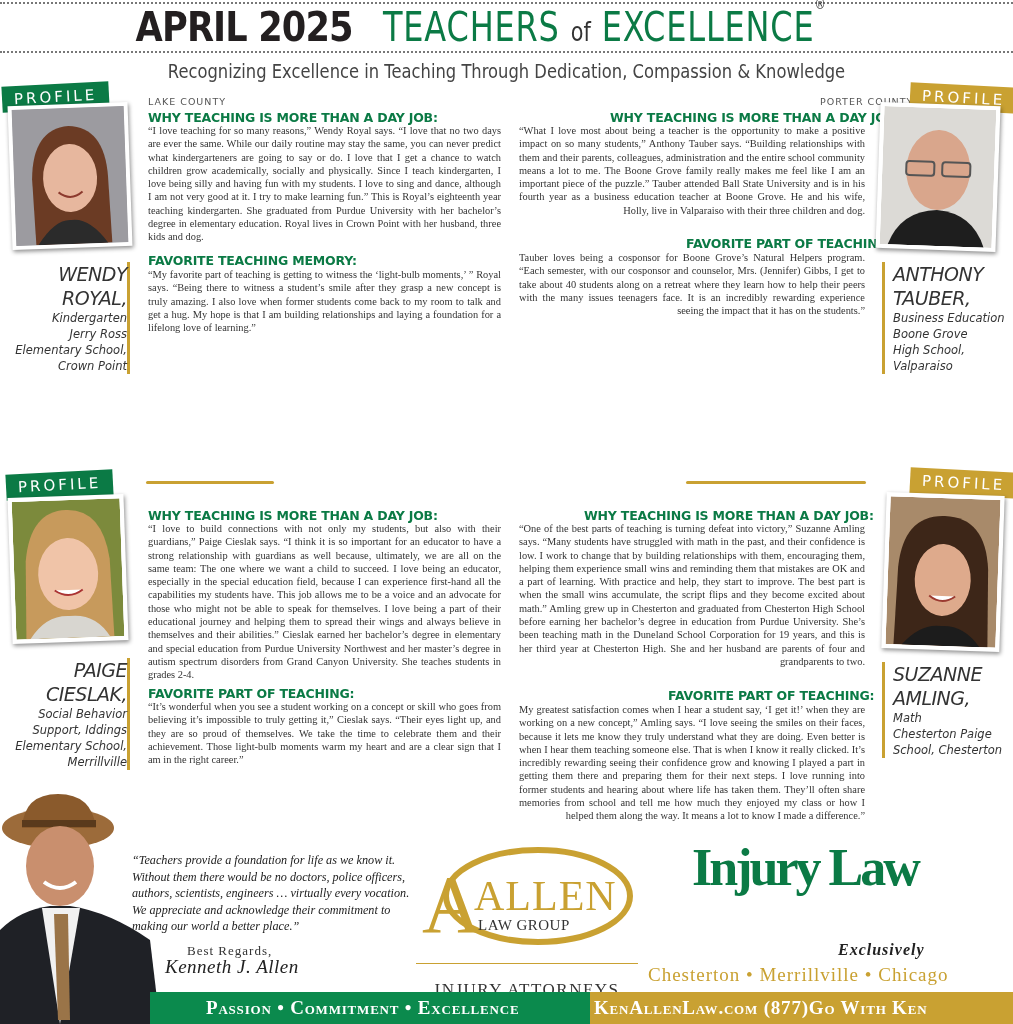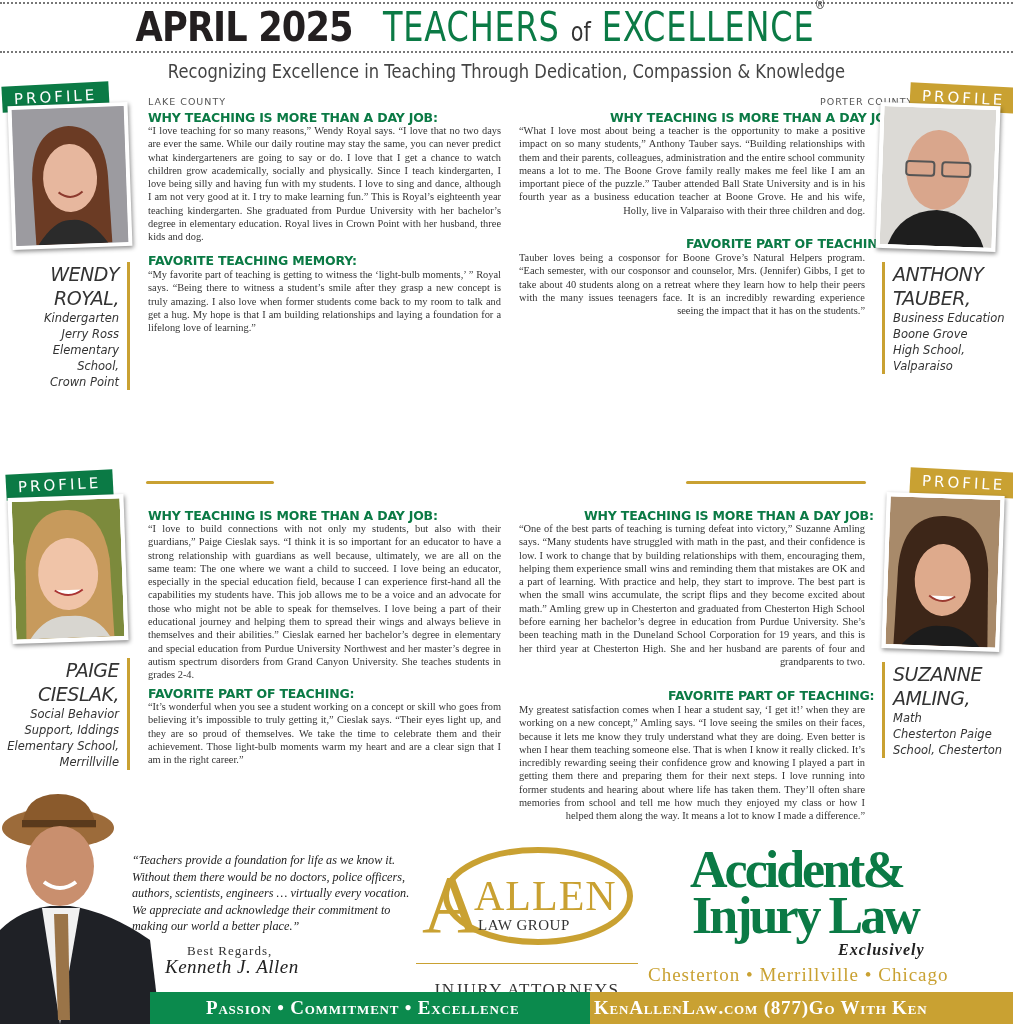--- a/index.html
+++ b/index.html
@@ -17,21 +17,21 @@
   .subtitle { position: absolute; top: 60px; left: 0; width: 1013px; text-align: center; font-family: "DejaVu Sans", sans-serif; font-size: 19px; color: #444; transform: scaleX(0.86); transform-origin: center; }
 
   .profile-tag { position: absolute; height: 26px; padding: 0 12px; color: #fff; font-family: "DejaVu Sans", sans-serif; font-size: 15px; letter-spacing: 3px; line-height: 26px; transform: rotate(-3deg); }
   .tag-green { background: #0b7a45; }
   .tag-gold { background: #c9a132; }
 
   .photo { position: absolute; background: #fff; padding: 4px; box-shadow: 1px 2px 4px rgba(0,0,0,0.45); }
   .photo .img { width: 100%; height: 100%; position: relative; overflow: hidden; }
 
   .nameblock { position: absolute; font-family: "DejaVu Sans", sans-serif; font-style: italic; color: #333; }
-  .nameblock.right-al { text-align: right; border-right: 3px solid #c9a132; padding-right: 8px; }
+  .nameblock.right-al { text-align: right; border-right: 3px solid #c9a132; }
   .nameblock.left-al { text-align: left; border-left: 3px solid #c9a132; padding-left: 8px; }
   .nb-name { font-size: 19px; line-height: 24px; font-weight: normal; letter-spacing: -0.5px; }
   .nb-info { font-size: 11.5px; line-height: 16px; }
 
   .county { position: absolute; font-family: "DejaVu Sans", sans-serif; font-size: 9.5px; letter-spacing: 1px; color: #555; }
   .h { position: absolute; font-family: "DejaVu Sans", sans-serif; font-weight: bold; color: #0b7a45; font-size: 12.5px; letter-spacing: -0.2px; }
   .p { position: absolute; font-family: "Liberation Serif", serif; font-size: 10.4px; line-height: 13.3px; color: #333; text-align: justify; }
   .p.ra { text-align-last: right; }
 
   .goldrule { position: absolute; height: 3px; background: #c9a132; border-radius: 2px; }
@@ -192,20 +192,19 @@
   <svg width="222" height="118" viewBox="0 0 222 118">
     <ellipse cx="122" cy="56" rx="92" ry="46" fill="none" stroke="#c9a132" stroke-width="6"></ellipse>
     <text x="6" y="92" font-family="Liberation Serif, serif" font-size="82" fill="#c9a132">A</text>
     <text x="58" y="70" font-family="Liberation Serif, serif" font-size="42" fill="#c9a132" letter-spacing="1">ALLEN</text>
     <text x="62" y="90" font-family="Liberation Serif, serif" font-size="15" fill="#333" letter-spacing="0.5">LAW GROUP</text>
   </svg>
 </div>
 <div class="injury-att">INJURY ATTORNEYS</div>
 
 <div class="accident">
-  <div class="acc-l1">Accident&amp;</div>
   <div class="acc-l2">Injury Law</div>
 </div>
 <div class="exclusively">Exclusively</div>
 <div class="cities">Chesterton • Merrillville • Chicago</div>
 
 <div class="band band-green">Passion • Commitment • Excellence</div>
 <div class="band band-gold">KenAllenLaw.com (877)Go With Ken</div>
 
 </body></html>

